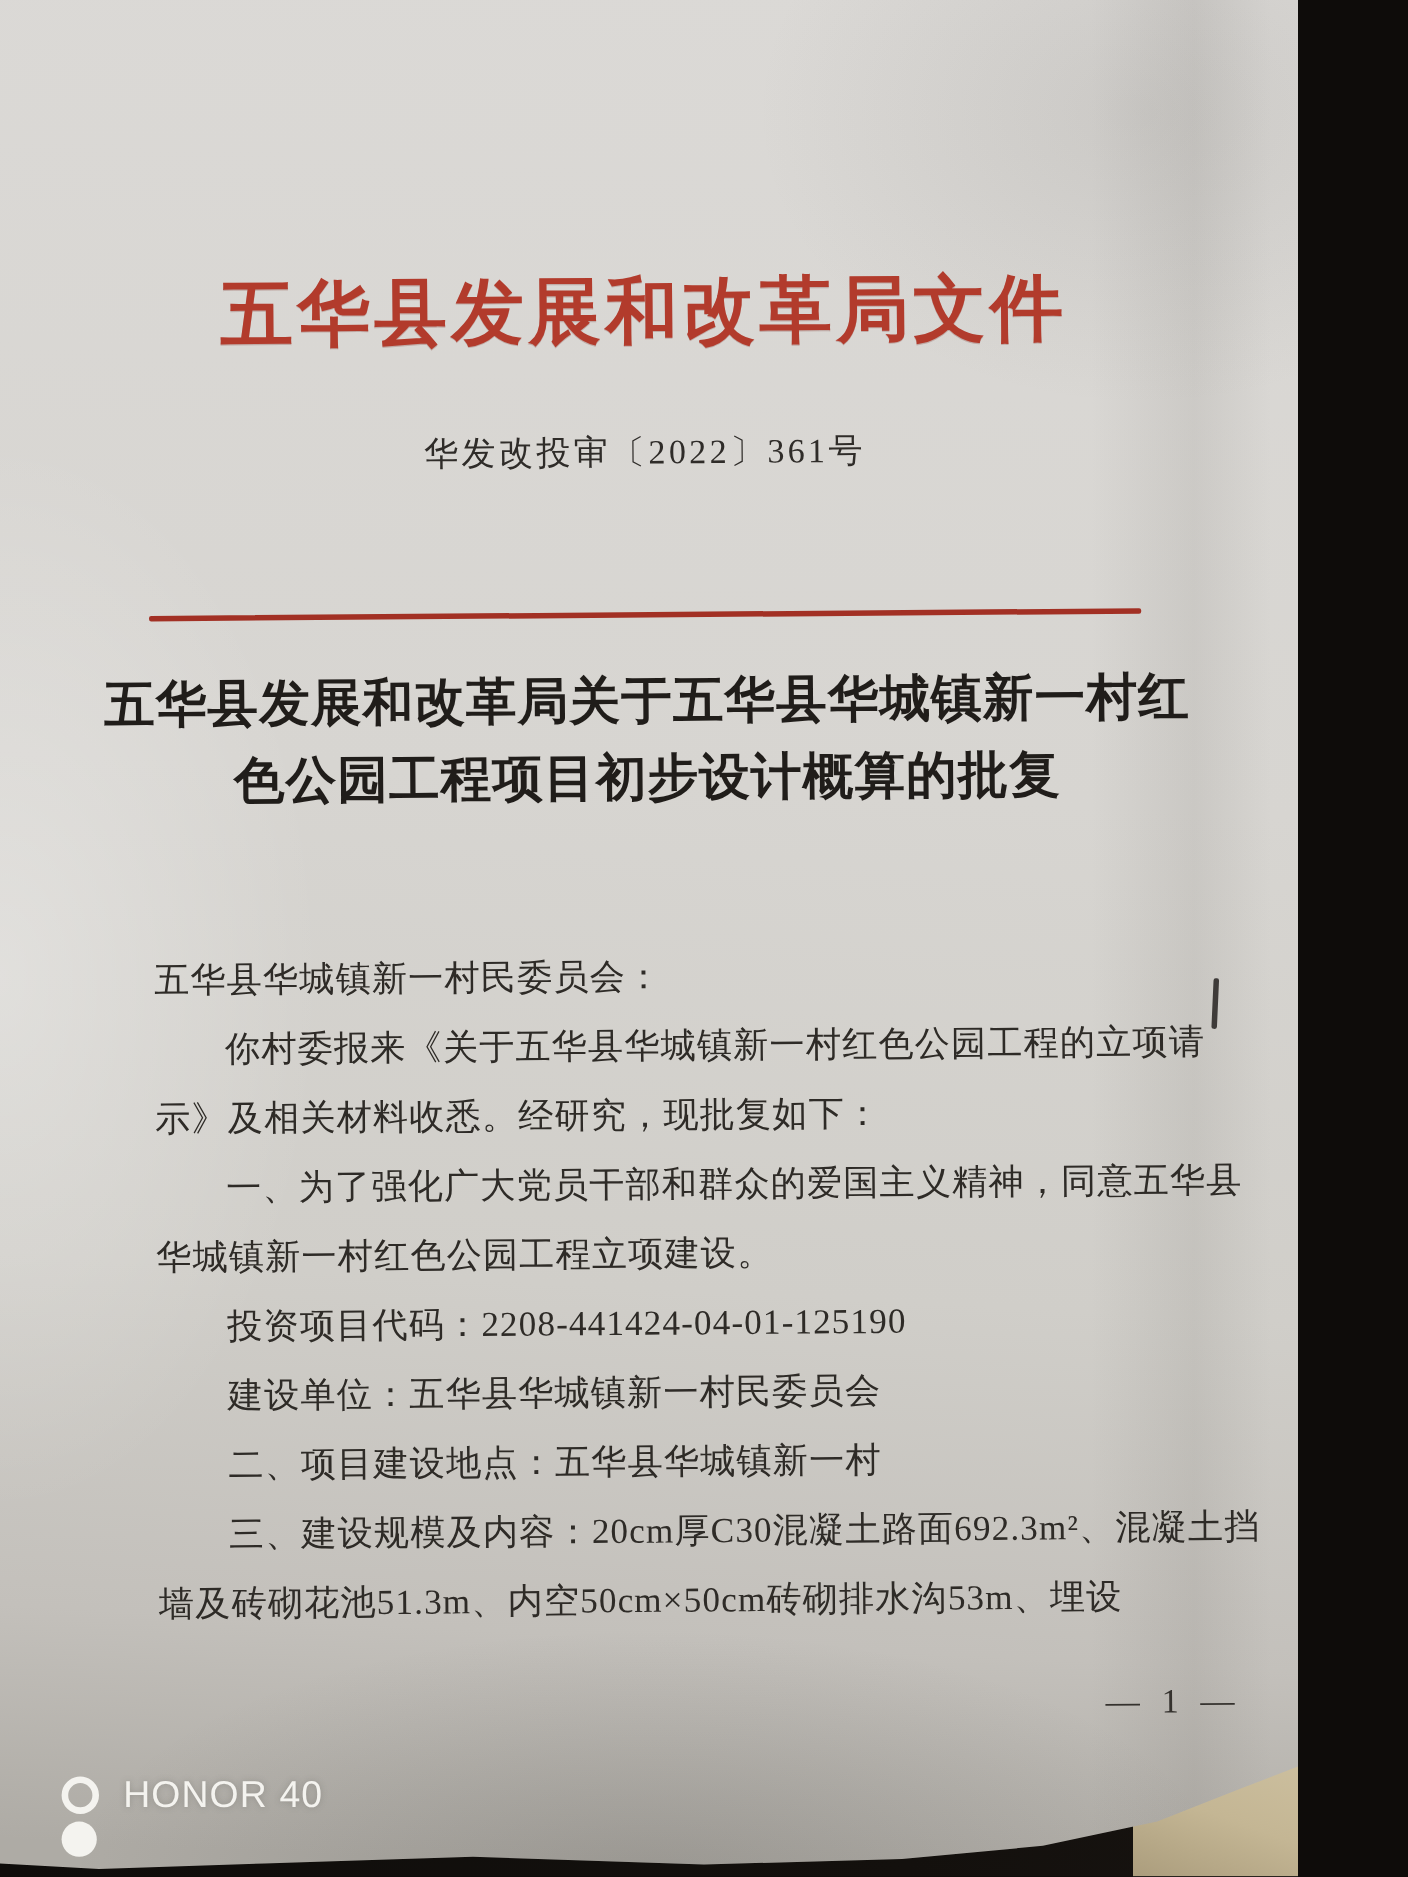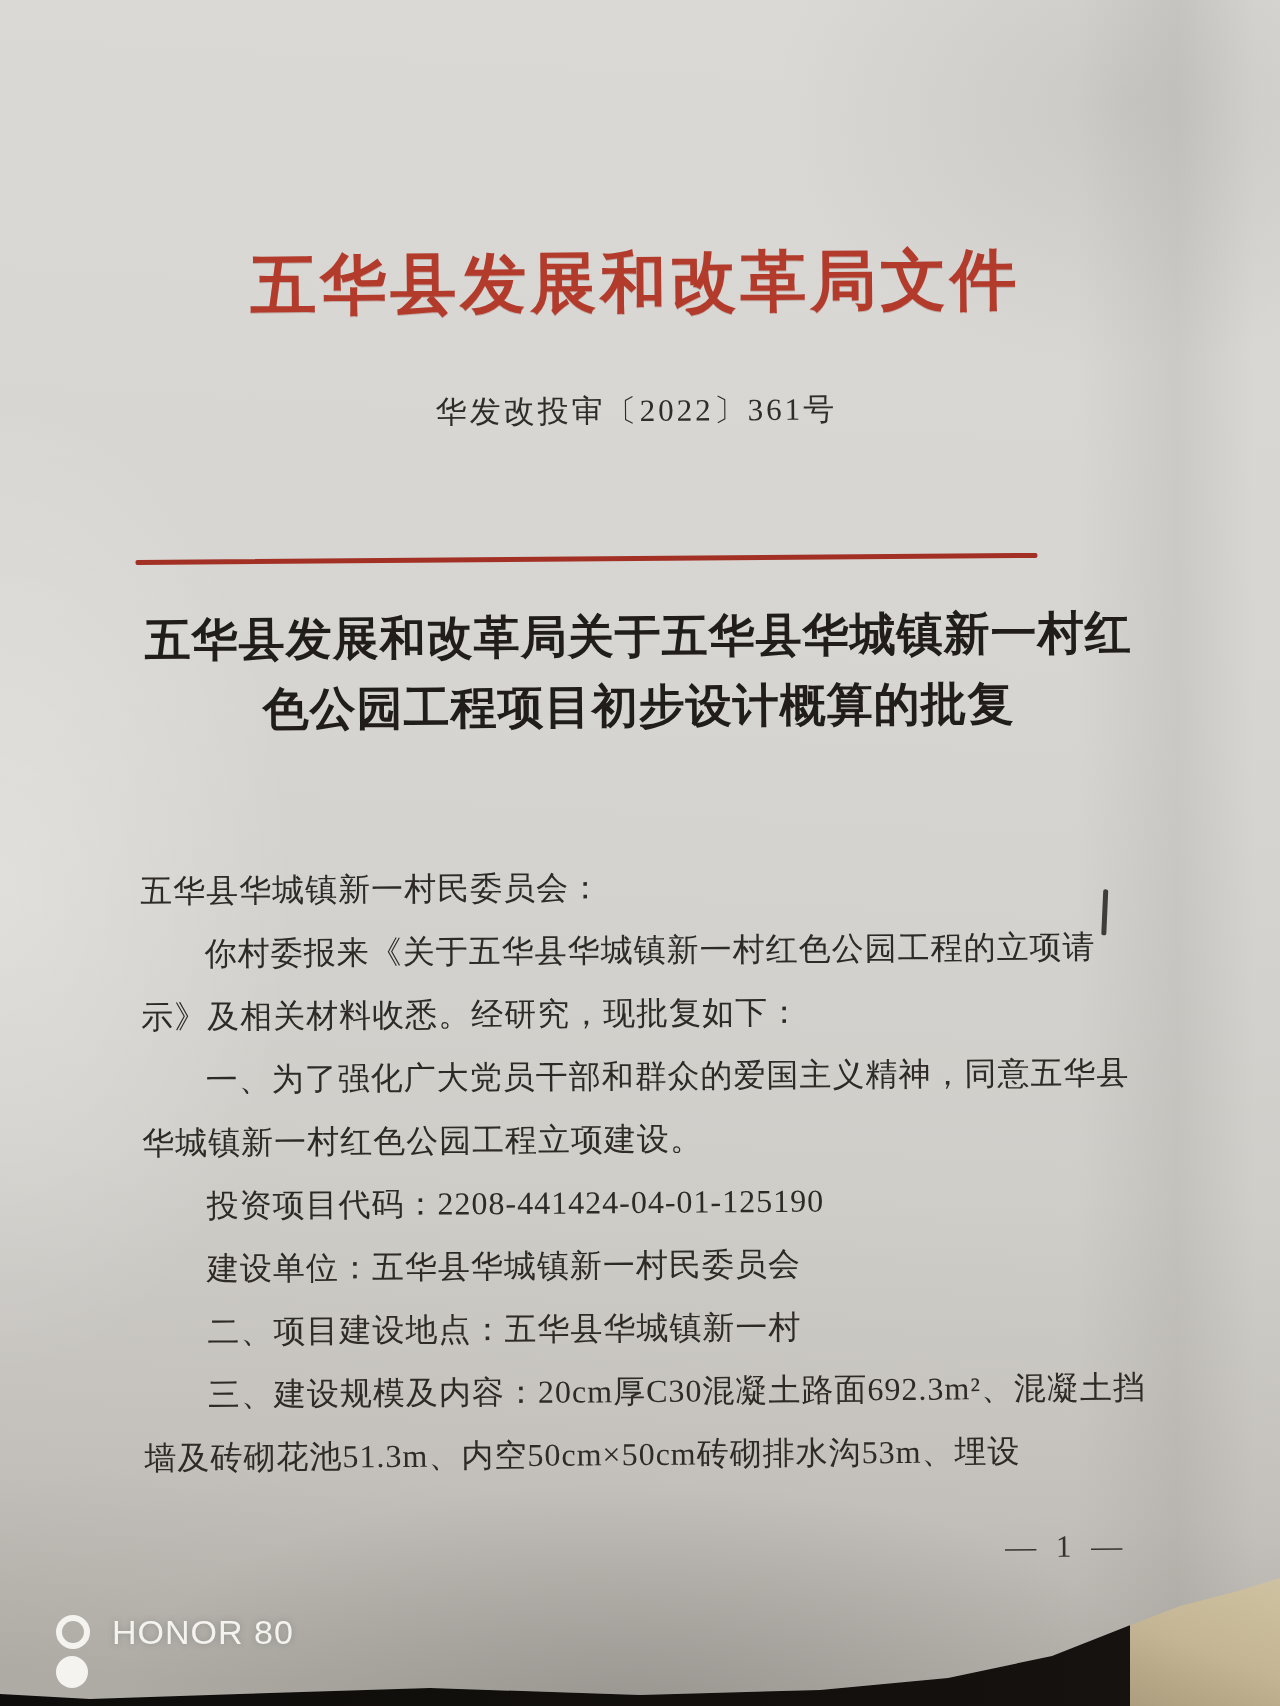--- a/index.html
+++ b/index.html
@@ -1,17 +1,17 @@
 <!DOCTYPE html>
 <html style="--header-red: #b23b2c; --rule-red: #a23024; --paper: #d6d4d0; --body-text: #2e2b27; --watermark-white: #f4f3ef;"><head>
 <meta charset="utf-8">
 <style>
   html,body{margin:0;padding:0;background:#0e0c0a;}
   .canvas{
-    position:relative;width:1280px;height:1706px;overflow:hidden;
+    position:relative;width:1180px;height:1706px;overflow:hidden;
     background:linear-gradient(90deg,#0f0d0b 0%,#13100d 70%,#171310 100%);
     font-family:"Liberation Serif","DejaVu Serif",serif;
   }
   
   .table-patch{
     position:absolute;right:0;bottom:0;width:150px;height:132px;z-index:1;
     background:linear-gradient(200deg,#cfc2a2 0%,#c4b694 55%,#ab9d7d 100%);
   }
   .table-patch-edge{
     position:absolute;left:8px;top:-10px;width:5px;height:52px;
@@ -121,20 +121,20 @@
       <div class="page-number">— 1 —</div>
 
       <div class="ink-mark"></div>
 
     </div>
   </div>
 
   <div class="watermark">
     <div class="wm-row">
       <span class="wm-ring"></span>
-      <span class="wm-label">HONOR 80</span>
+      <span class="wm-label">HONOR 40</span>
     </div>
     <div class="wm-row">
       <span class="wm-dot"></span>
     </div>
   </div>
 
 </div>
 
 </body></html>

